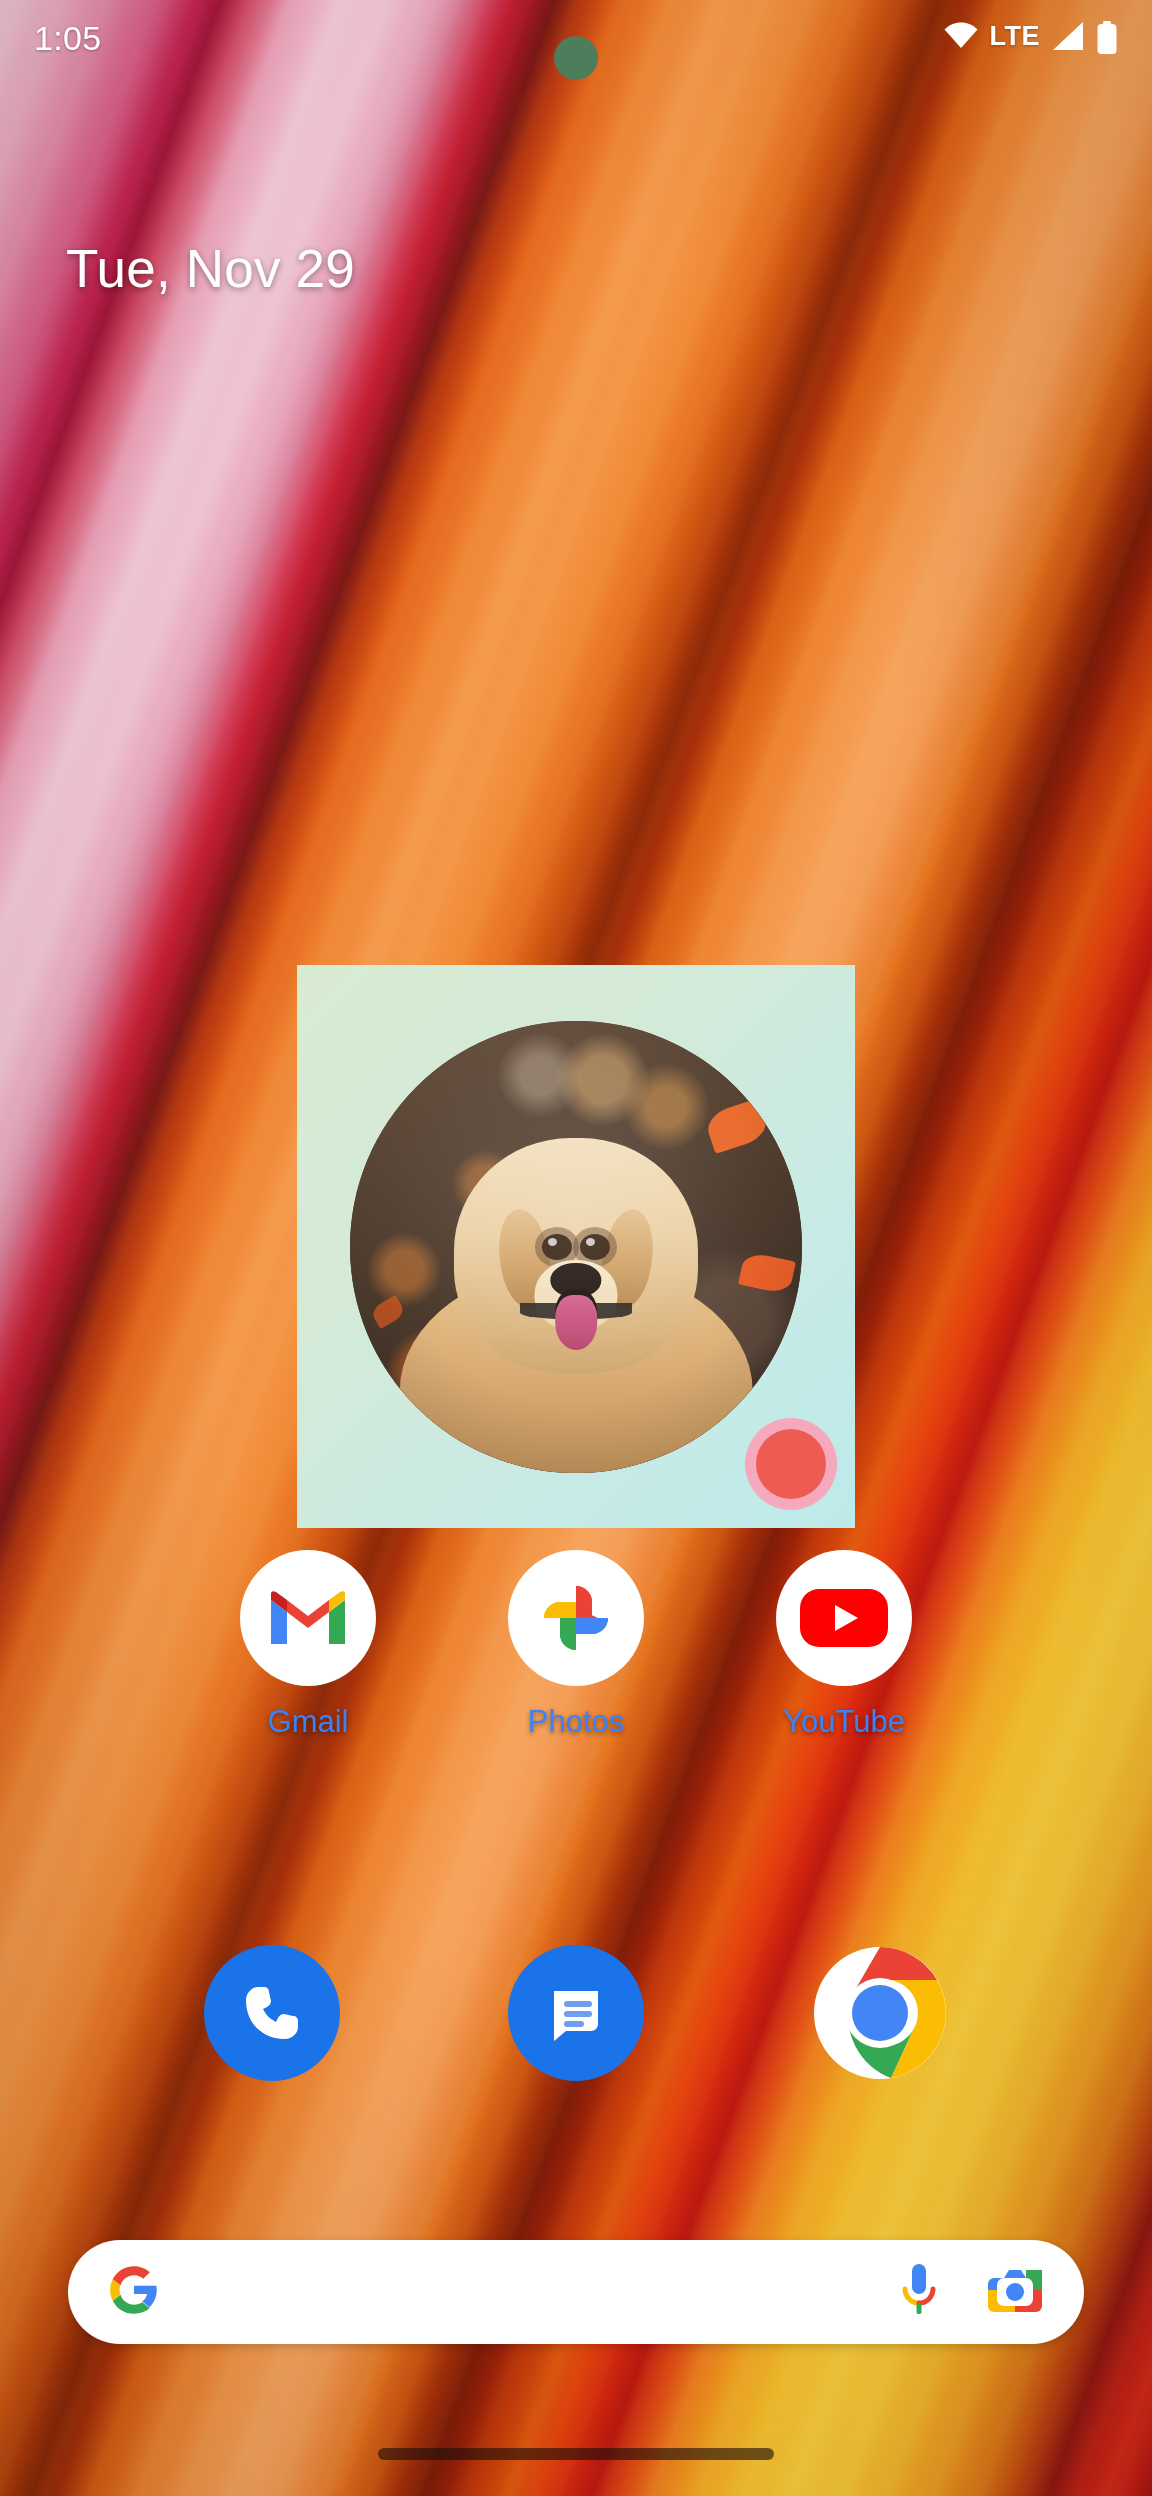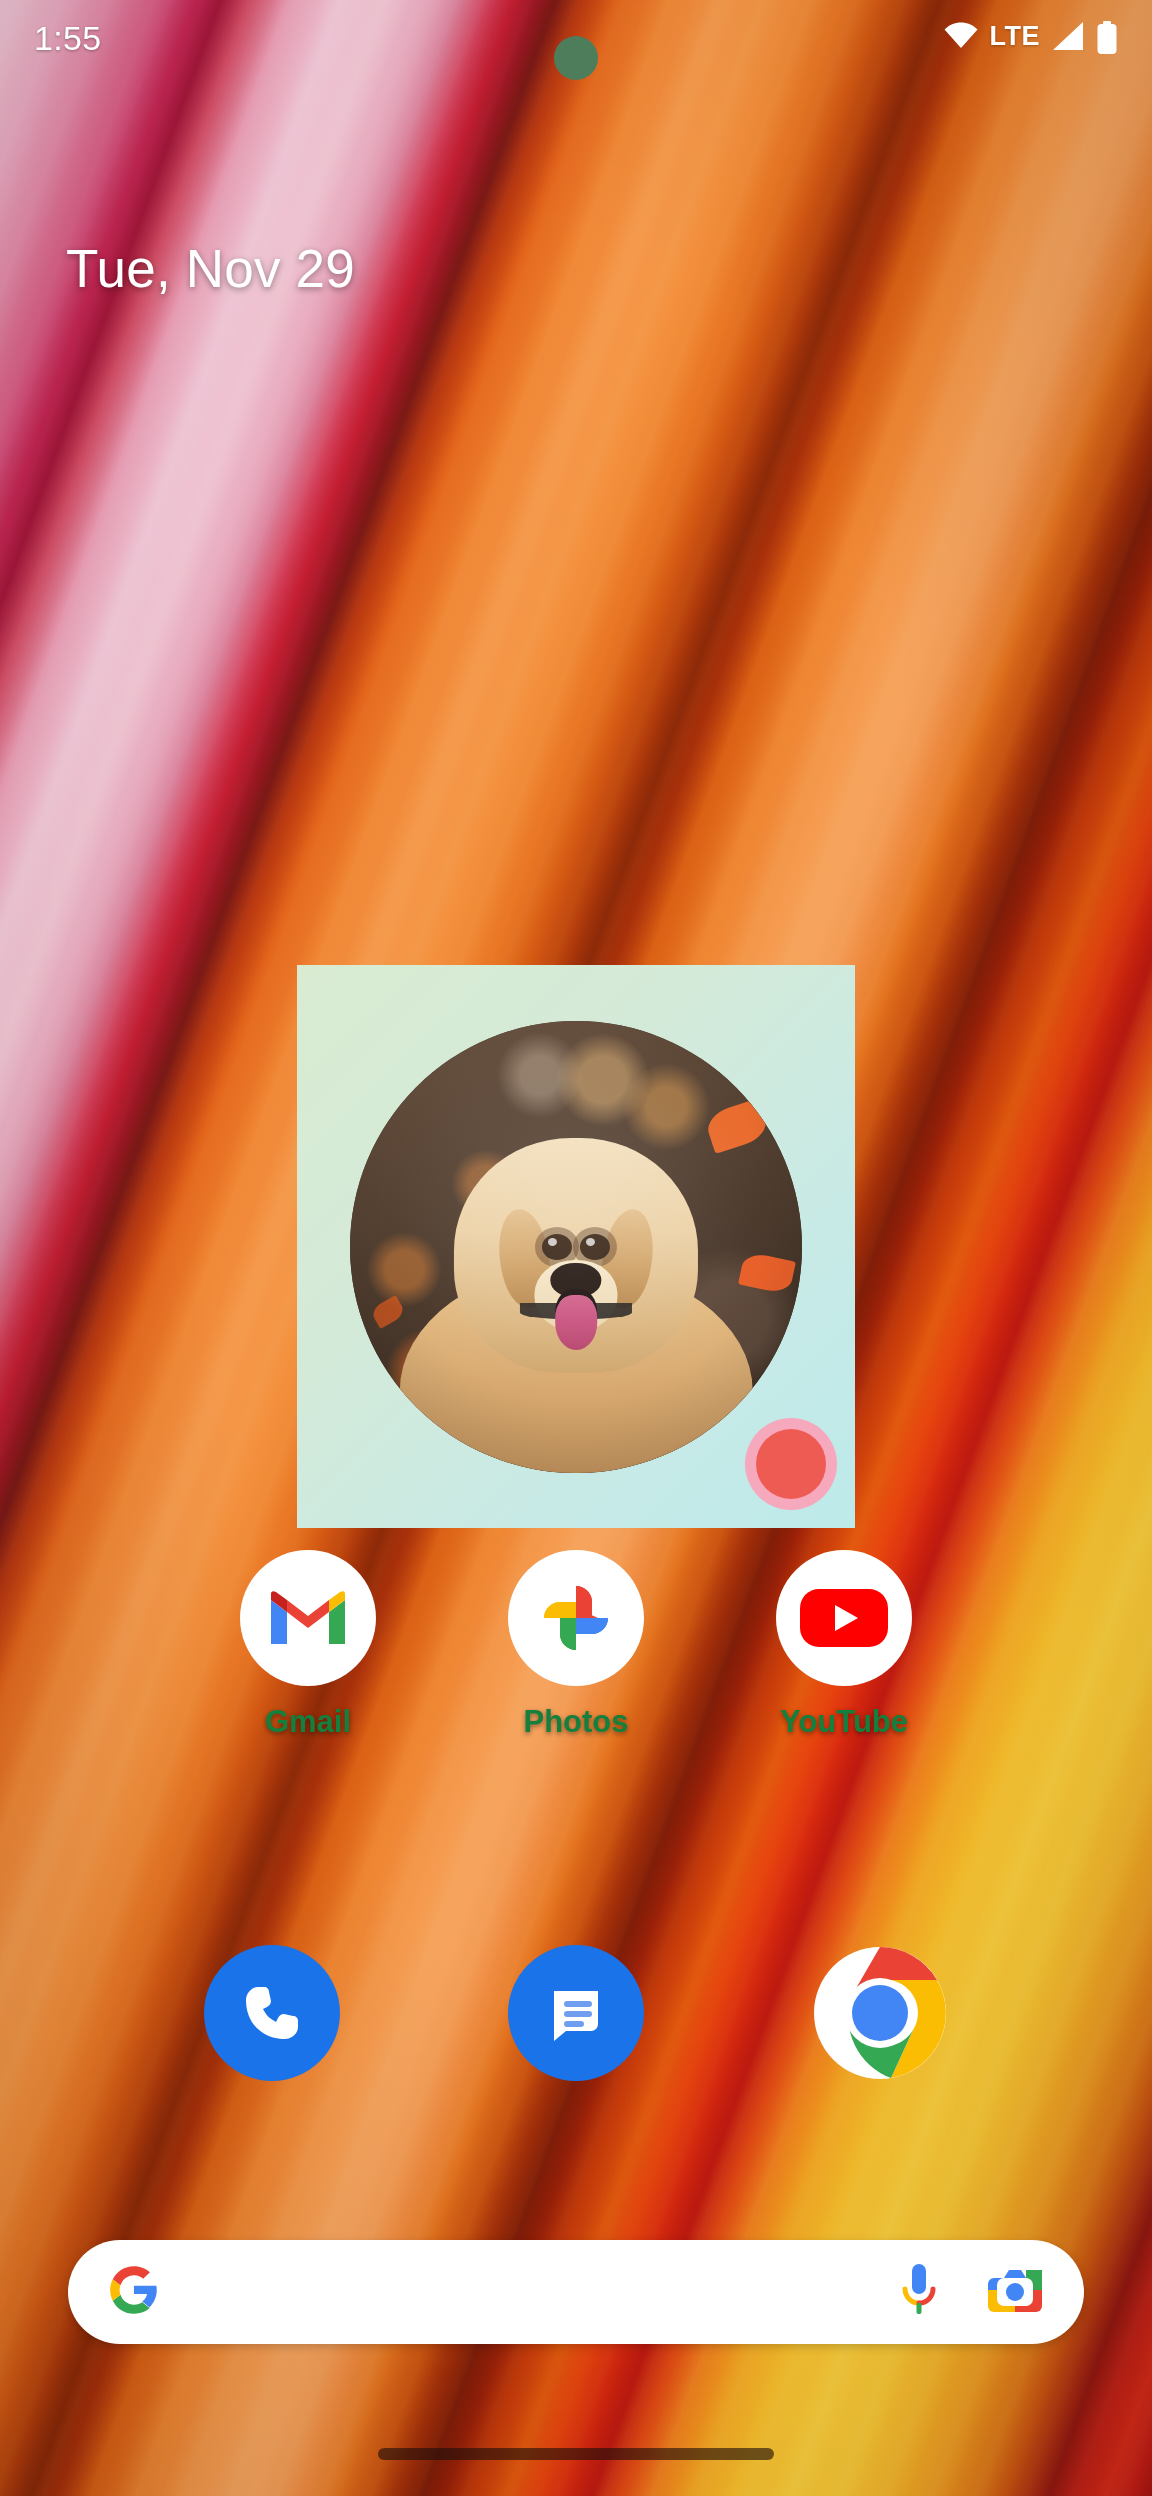--- a/index.html
+++ b/index.html
@@ -386,25 +386,24 @@
     border-radius: 50%;
     display: flex;
     align-items: center;
     justify-content: center;
     overflow: hidden;
     position: relative;
   }
   .app-icon.white-bg { background: #fff; }
   .app-label {
     margin-top: 18px;
-    color: #15803d;
+    color: #3b82f6;
     font-size: 31px;
     text-shadow: 0 2px 5px rgba(0,0,0,0.45);
     white-space: nowrap;
-    font-weight: bold;
   }
 
   
   .dock {
     position: absolute;
     left: 0; right: 0;
     top: 1945px;
     display: flex;
     justify-content: center;
     gap: 168px;
@@ -473,21 +472,21 @@
 
   <div class="wallpaper">
     <div class="wp-bands"></div>
     <div class="wp-sheen"></div>
     <div class="wp-vign"></div>
   </div>
 
   <div class="camera-hole"></div>
 
   <div class="status-bar">
-    <div class="status-clock">1:55</div>
+    <div class="status-clock">1:05</div>
     <div class="status-right">
       <span>
         <svg width="36" height="28" viewBox="0 0 36 28">
           <path d="M18 27 L1.5 8.5 C6 4 11.8 1.5 18 1.5 C24.2 1.5 30 4 34.5 8.5 Z" fill="#ffffff"></path>
         </svg>
       </span>
       <span class="lte-text">LTE</span>
       <span>
         <svg width="34" height="30" viewBox="0 0 34 30">
           <path d="M32 1 L32 29 L2 29 Z" fill="#ffffff"></path>

